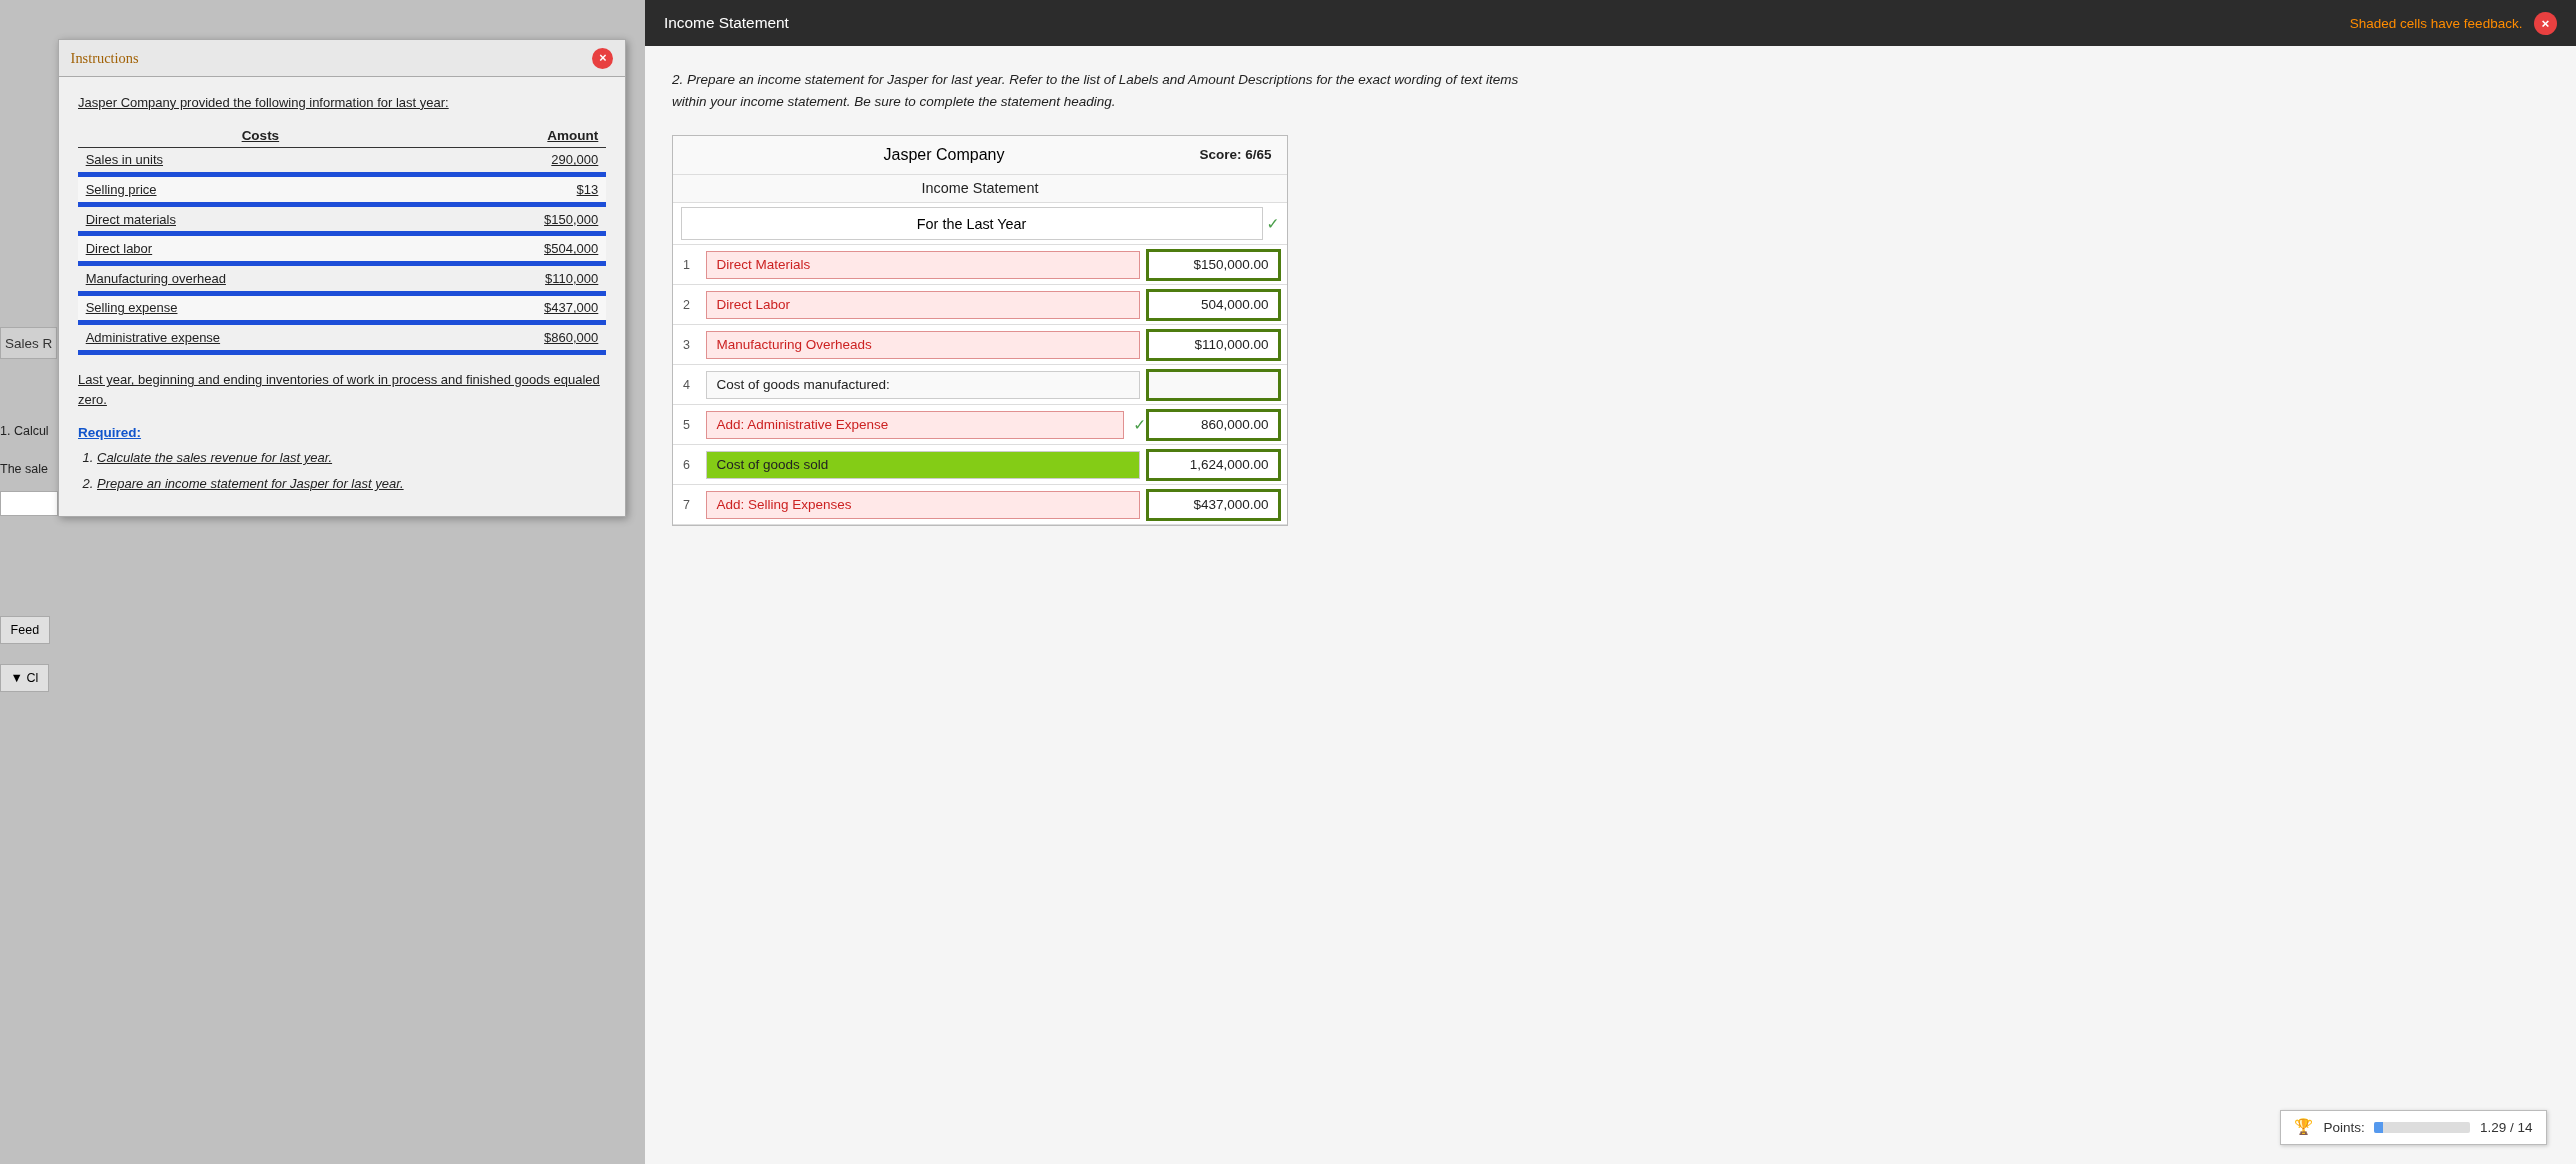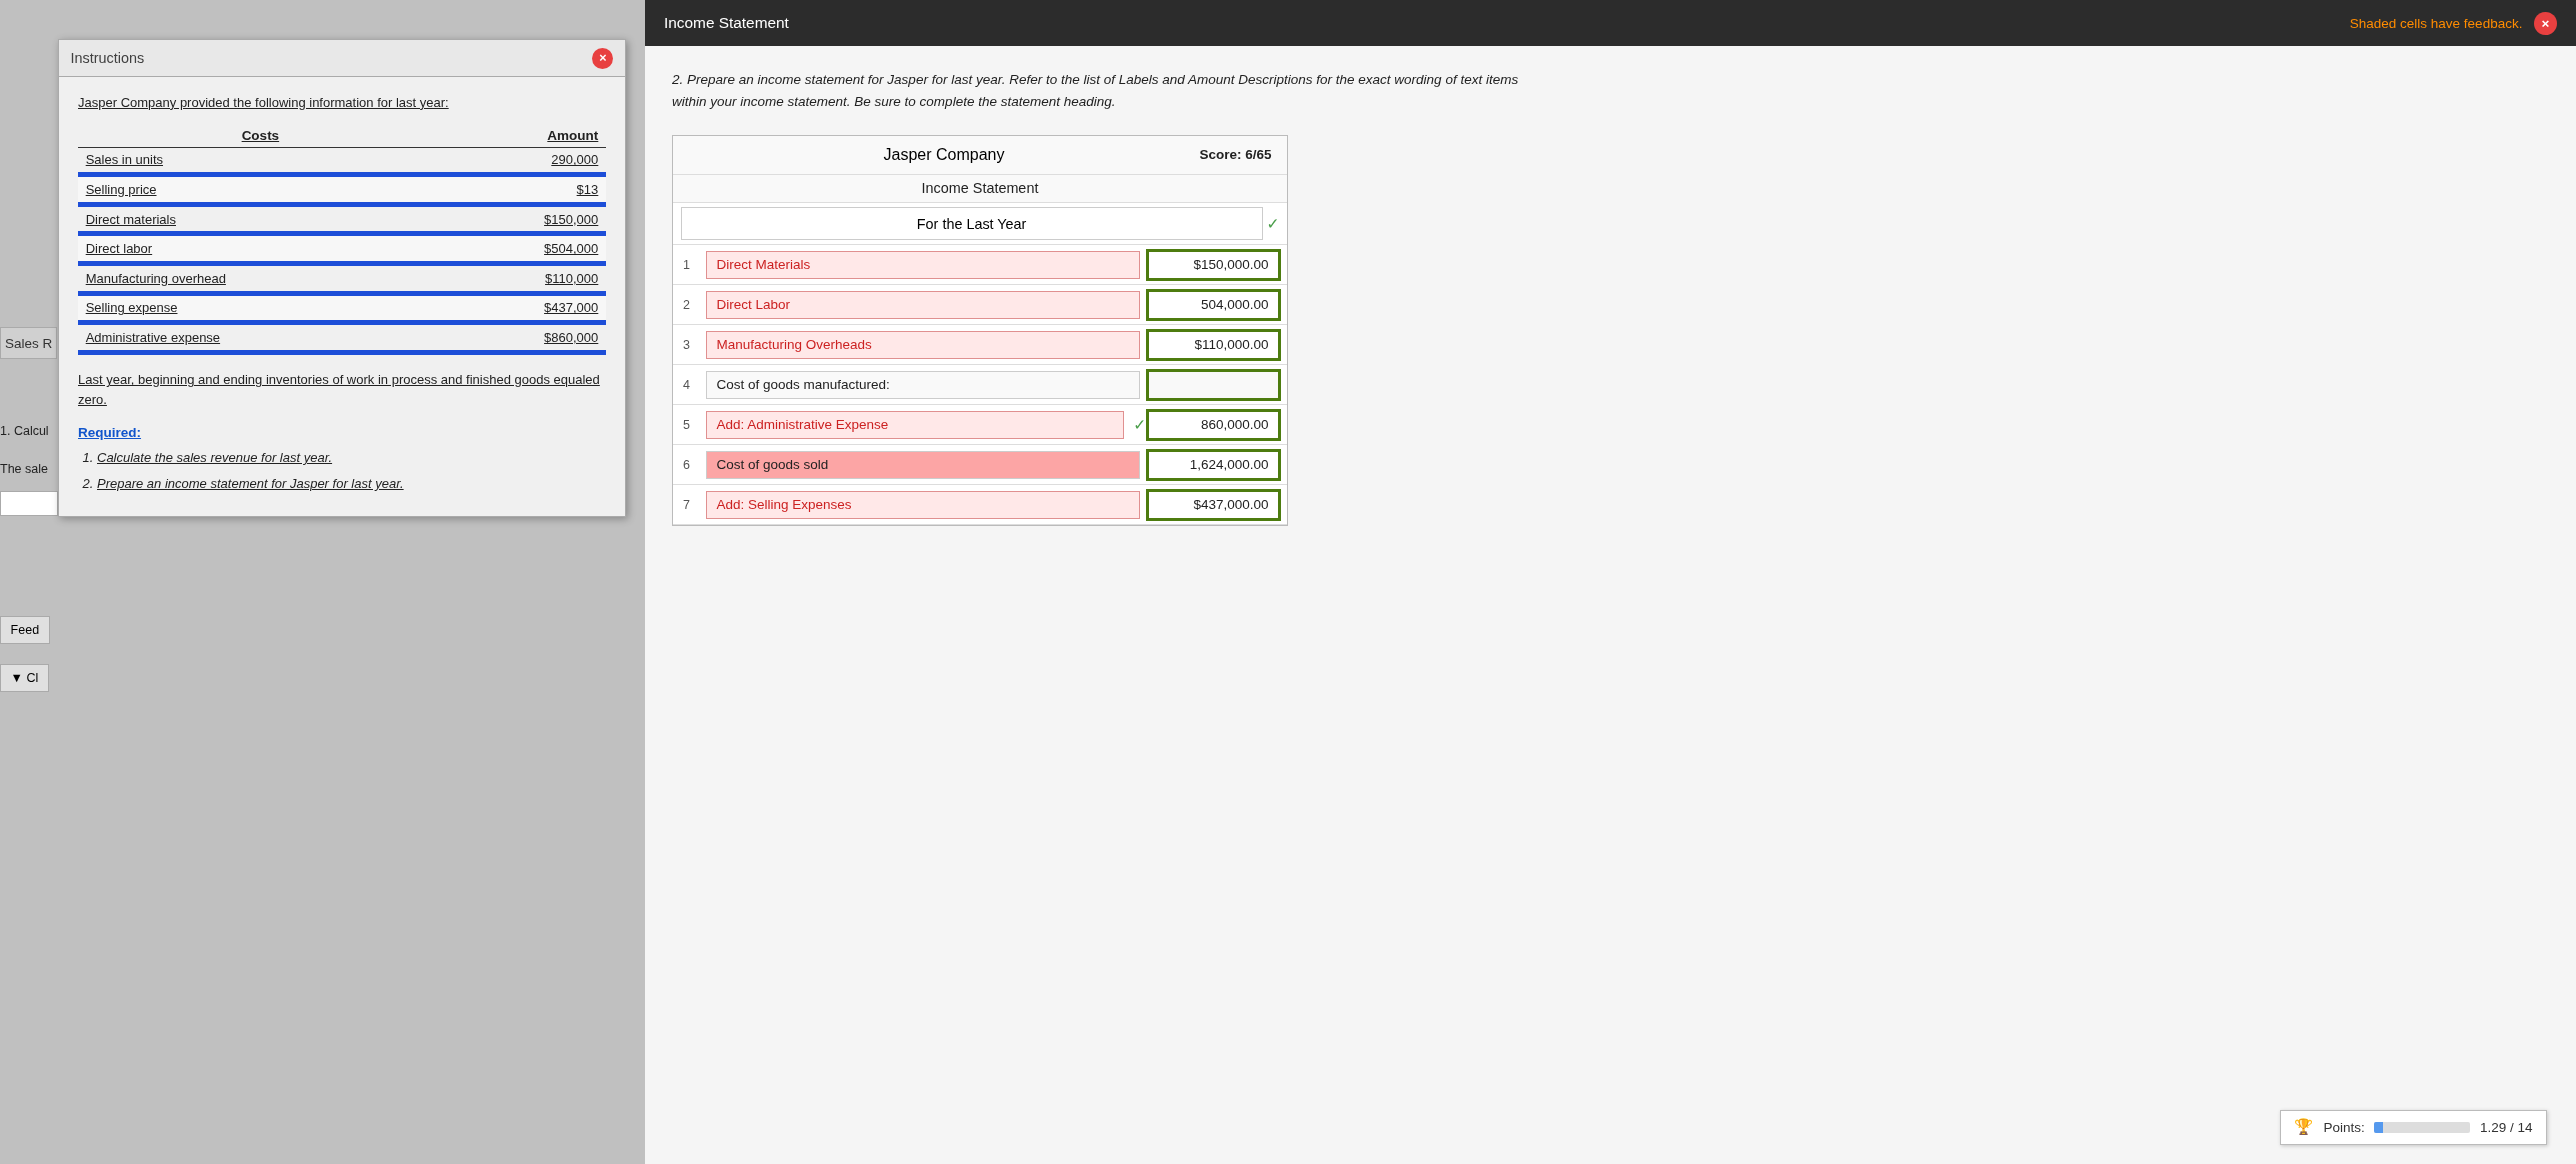--- a/index.html
+++ b/index.html
@@ -29,21 +29,22 @@
       border-bottom: 1px solid #aaa;
       padding: 7.7px 11.6px;
       display: flex;
       align-items: center;
       justify-content: space-between;
     }
 
     .instructions-title {
       font-size: 14.4px;
       font-weight: normal;
-      color: #404040;
+      color: #a16207;
+      font-family: Liberation Serif, serif;
     }
 
     .close-btn {
       width: 21px;
       height: 21px;
       background: #e84040;
       border-radius: 50%;
       border: none;
       cursor: pointer;
       display: flex;
@@ -512,21 +513,21 @@
             <input type="text" class="row-amount-input" style="background: rgb(249, 249, 249);">
           </div>
           <div class="statement-row">
             <span class="row-num">5</span>
             <input type="text" class="row-label-input" value="Add: Administrative Expense" style="color: rgb(204, 34, 34);">
             <span class="checkmark-green">✓</span>
             <input type="text" class="row-amount-input" value="860,000.00" style="">
           </div>
           <div class="statement-row">
             <span class="row-num">6</span>
-            <input type="text" class="row-label-input" value="Cost of goods sold" style="background: #fca5a5; border: 1px solid rgb(204, 204, 204); color: rgb(34, 34, 34);">
+            <input type="text" class="row-label-input" value="Cost of goods sold" style="background: #84cc16; border: 1px solid rgb(204, 204, 204); color: rgb(34, 34, 34);">
             <input type="text" class="row-amount-input" value="1,624,000.00" style="">
           </div>
           <div class="statement-row">
             <span class="row-num">7</span>
             <input type="text" class="row-label-input" value="Add: Selling Expenses" style="color: rgb(204, 34, 34);">
             <input type="text" class="row-amount-input" value="$437,000.00" style="">
           </div>
         </div>
     </div>
   </div>

